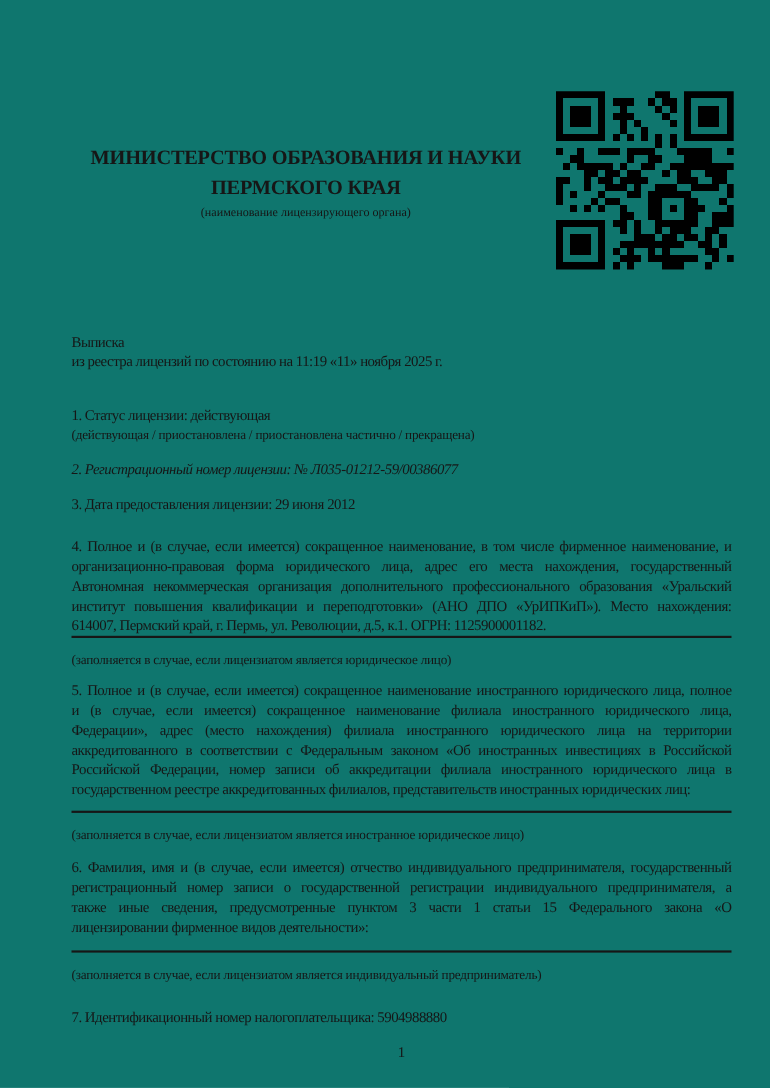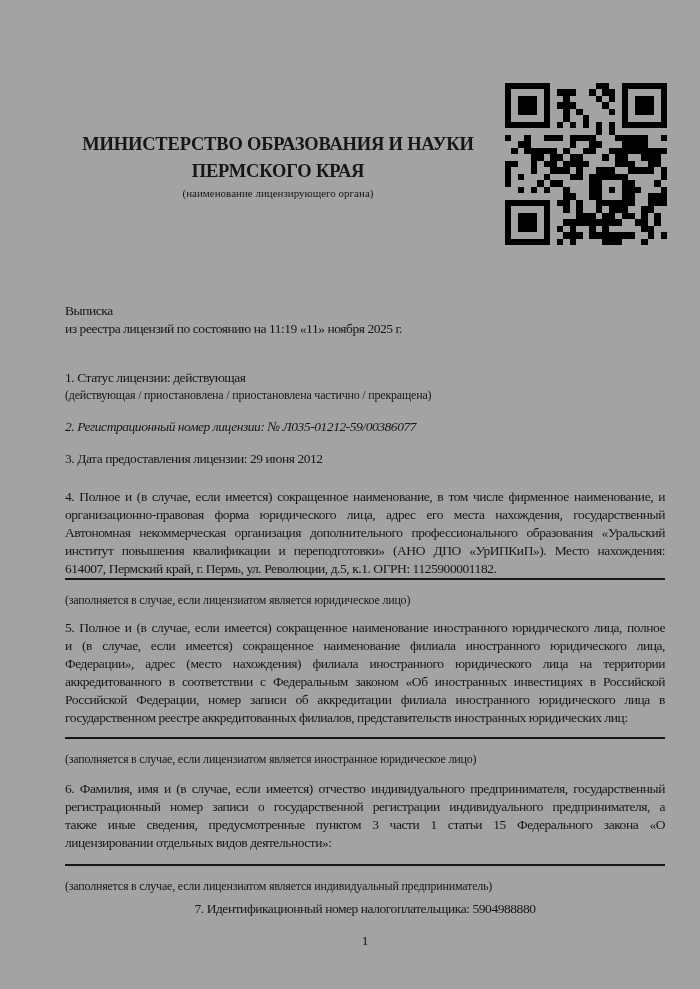--- a/index.html
+++ b/index.html
@@ -5,21 +5,21 @@
   html, body { margin: 0; padding: 0; }
   body {
     width: 700px; height: 989px;
     background: #ffffff;
     font-family: "Liberation Serif", serif;
     color: #161616;
   }
   .page {
     position: relative;
     width: 700px; height: 989px;
-    background: #a3a3a3;
+    background: #0f766e;
     overflow: hidden;
   }
   .header {
     position: absolute; top: 131px; left: 65px; width: 426px;
     text-align: center;
   }
   .org-name {
     font-weight: bold; font-size: 18.5px; line-height: 27px;
     letter-spacing: -0.2px; white-space: nowrap;
   }
@@ -40,21 +40,21 @@
     letter-spacing: -0.2px;
   }
   .rule { border-top: 2px solid #161616; height: 0; }
   .page-num { text-align: center; letter-spacing: 0; }
   .mt1  { margin-top: 1px; }
   .mt3  { margin-top: 13px; }
   .mt10 { margin-top: 10px; }
   .mt12 { margin-top: 12px; }
   .mt14 { margin-top: 14px; }
   .mt16 { margin-top: 16px; font-style: italic; }
-  .mt17 { margin-top: 7px; text-align: center; }
+  .mt17 { margin-top: 23px; }
   .mt20 { margin-top: 20px; }
   .mt31 { margin-top: 31px; }
 </style>
 </head>
 <body>
 
 <div class="page">
 
   <div class="header">
     <div class="org-name">МИНИСТЕРСТВО ОБРАЗОВАНИЯ И НАУКИ</div>
@@ -413,21 +413,21 @@
         <div class="jline">Российской Федерации, номер записи об аккредитации филиала иностранного юридического лица в</div>
         <div class="jline-last">государственном реестре аккредитованных филиалов, представительств иностранных юридических лиц:</div>
       </div>
     <div class="rule mt10"></div>
     <div class="note mt3">(заполняется в случае, если лицензиатом является иностранное юридическое лицо)</div>
 
     <div class="mt14">
         <div class="jline">6. Фамилия, имя и (в случае, если имеется) отчество индивидуального предпринимателя, государственный</div>
         <div class="jline">регистрационный номер записи о государственной регистрации индивидуального предпринимателя, а</div>
         <div class="jline">также иные сведения, предусмотренные пунктом 3 части 1 статьи 15 Федерального закона «О</div>
-        <div class="jline-last">лицензировании отдельных видов деятельности»:</div>
+        <div class="jline-last">лицензировании фирменное видов деятельности»:</div>
       </div>
     <div class="rule mt12"></div>
     <div class="note mt3">(заполняется в случае, если лицензиатом является индивидуальный предприниматель)</div>
 
     <div class="mt17">7. Идентификационный номер налогоплательщика: 5904988880</div>
 
     <div class="page-num mt14">1</div>
 
   </div>
 </div>

